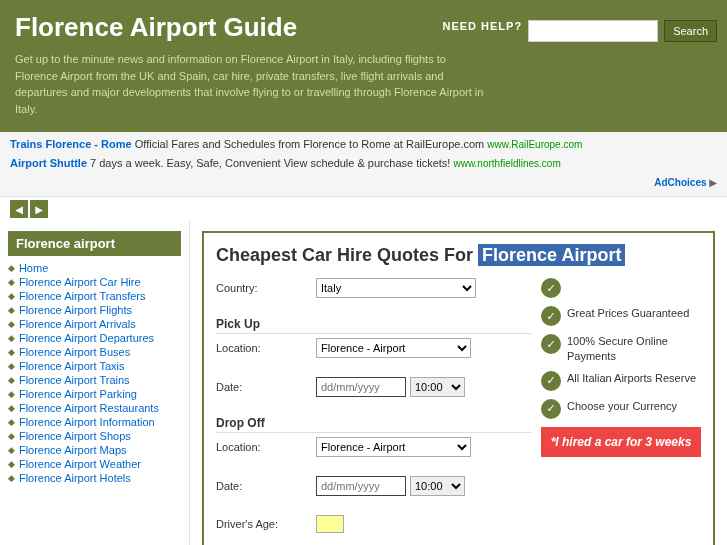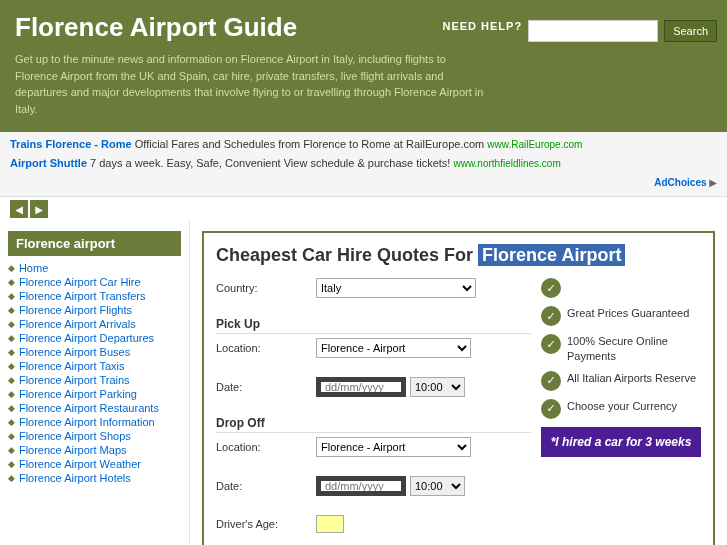--- a/index.html
+++ b/index.html
@@ -46,29 +46,29 @@
     .form-label { width: 100px; color: #333; font-size: 11px; }
     .form-select { height: 20px; font-size: 11px; border: 1px solid #aaa; background: #fff; }
     .form-select-country { width: 160px; }
     .form-select-location { width: 155px; }
     .form-select-currency { width: 155px; }
     .form-select-cargroup { width: 155px; background: #ffff99; }
 
     .section-header { font-size: 12px; font-weight: bold; color: #333; margin: 8px 0 4px 0; border-bottom: 1px solid #ddd; padding-bottom: 2px; }
 
     .date-row { display: flex; align-items: center; gap: 4px; }
-    .date-input { width: 90px; height: 20px; border: 5px solid #404040; font-size: 11px; padding: 2px 4px; color: #999; }
+    .date-input { width: 90px; height: 20px; border: 1px solid #404040; font-size: 11px; padding: 2px 4px; color: #999; }
     .time-select { width: 55px; height: 20px; font-size: 11px; border: 1px solid #aaa; }
 
     .driver-age-box { width: 28px; height: 18px; border: 1px solid #aaa; background: #ffff99; }
     .feature-item { display: flex; align-items: flex-start; gap: 6px; margin-bottom: 8px; }
     .feature-check { width: 20px; height: 20px; background: #6b7c3a; border-radius: 50%; display: flex; align-items: center; justify-content: center; color: #fff; font-size: 11px; min-width: 20px; }
     .feature-text { font-size: 11px; color: #333; line-height: 1.3; max-width: 130px; }
 
-    .testimonial-box { background: #4c1d95; color: #fff; font-style: italic; font-size: 12px; padding: 8px; margin-top: 8px; font-weight: bold; text-align: center; }
+    .testimonial-box { background: #ef4444; color: #fff; font-style: italic; font-size: 12px; padding: 8px; margin-top: 8px; font-weight: bold; text-align: center; }
     .nav-arrow { width: 18px; height: 18px; background: #6b7c3a; color: #fff; display: flex; align-items: center; justify-content: center; font-size: 10px; cursor: pointer; border: none; }
   </style>
 </head>
 <body>
 
 <div class="header">
   <div class="header-title">Florence Airport Guide</div>
   <div class="header-desc">Get up to the minute news and information on Florence Airport in Italy, including flights to Florence Airport from the UK and Spain, car hire, private transfers, live flight arrivals and departures and major developments that involve flying to or travelling through Florence Airport in Italy.</div>
   <div class="need-help">
     <span class="need-help-label">NEED HELP?</span>

